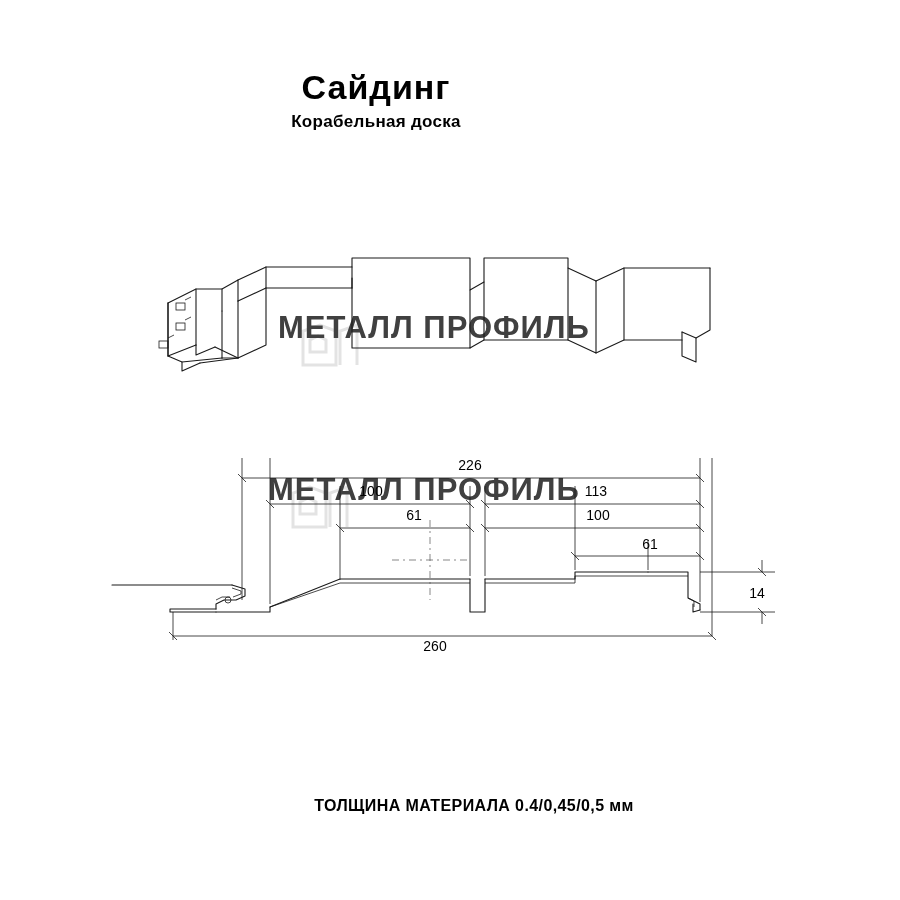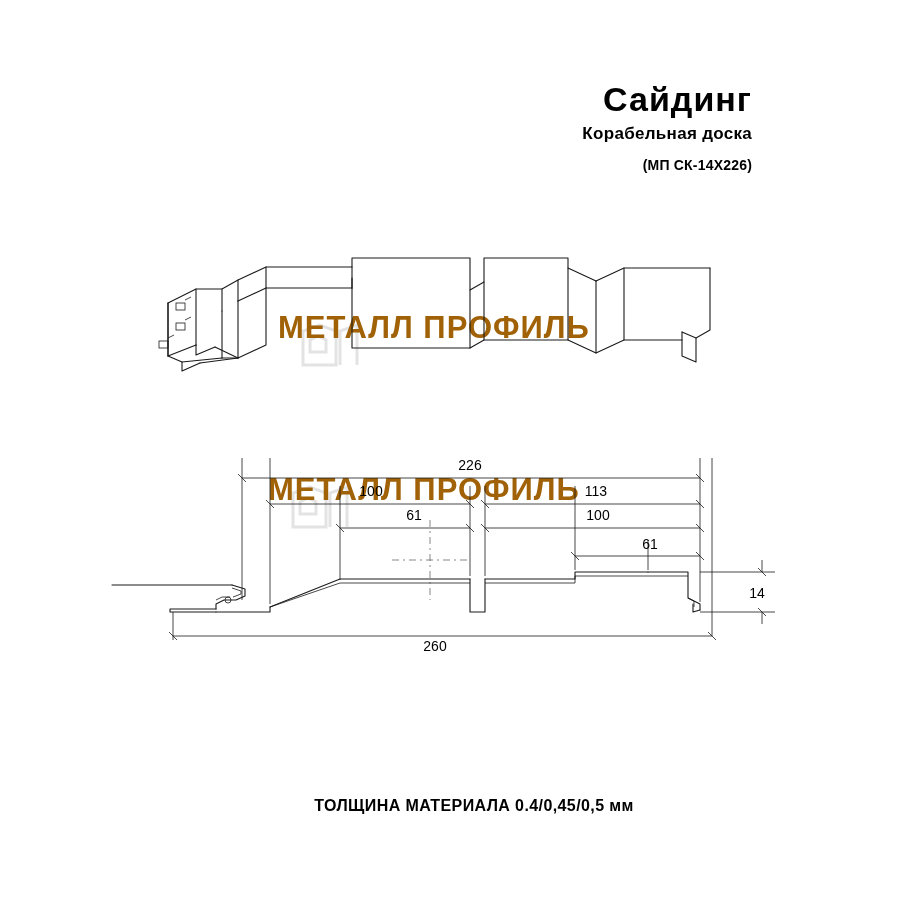--- a/index.html
+++ b/index.html
@@ -19,23 +19,23 @@
     position: absolute;
     left: 0; top: 0;
     width: 900px;
     height: 900px;
   }
 
   
   .header {
     position: absolute;
     left: 0;
-    top: 80px;
+    top: 68px;
     width: 752px;
-    text-align: right;
+    text-align: center;
   }
   .title {
     font-size: 34px;
     font-weight: bold;
     letter-spacing: 1px;
     line-height: 1.15;
     color: #000;
   }
   .subtitle {
     font-size: 17px;
@@ -59,21 +59,21 @@
     text-align: center;
     font-size: 16px;
     font-weight: bold;
     letter-spacing: 0.4px;
     padding-left: 24px;
   }
 
   
   .watermark {
     position: absolute;
-    color: #a16207;
+    color: #404040;
     font-weight: bold;
     font-size: 31px;
     letter-spacing: 1px;
     white-space: nowrap;
     user-select: none;
   }
   .wm1 { left: 278px; top: 310px; }
   .wm2 { left: 268px; top: 472px; }
   .wm-logo {
     position: absolute;
@@ -120,21 +120,20 @@
   }
 </style>
 </head>
 <body>
 
 <div class="page">
 
   <div class="header">
     <div class="title">Сайдинг</div>
     <div class="subtitle">Корабельная доска</div>
-    <div class="code">(МП СК-14Х226)</div>
   </div>
 
   <div class="wm-logo" style="left:300px; top:322px;">
     <svg width="62" height="46" viewBox="0 0 62 46">
       <path d="M3 43 L3 9 L20 3 L36 9 L36 43 Z" fill="none" stroke="#e3e3e3" stroke-width="3"></path>
       <path d="M10 30 L10 18 L18 14 L26 18 L26 30 Z" fill="none" stroke="#e3e3e3" stroke-width="3"></path>
       <path d="M40 43 L40 9 L57 3 L57 43" fill="none" stroke="#e3e3e3" stroke-width="3"></path>
     </svg>
   </div>
   <div class="watermark wm1">МЕТАЛЛ ПРОФИЛЬ</div>

